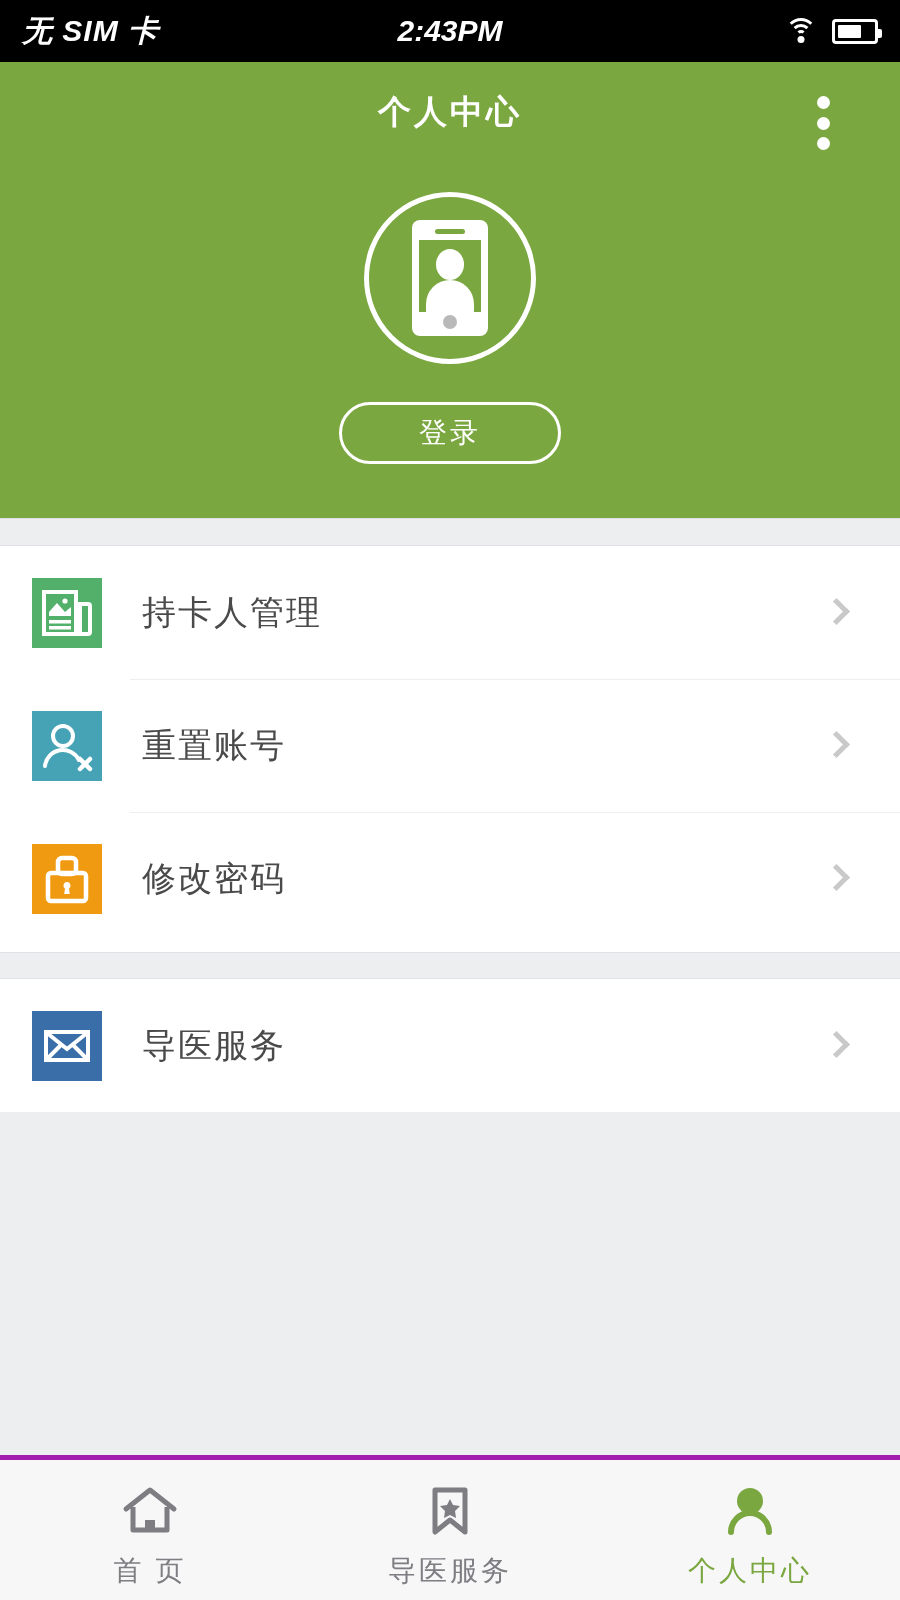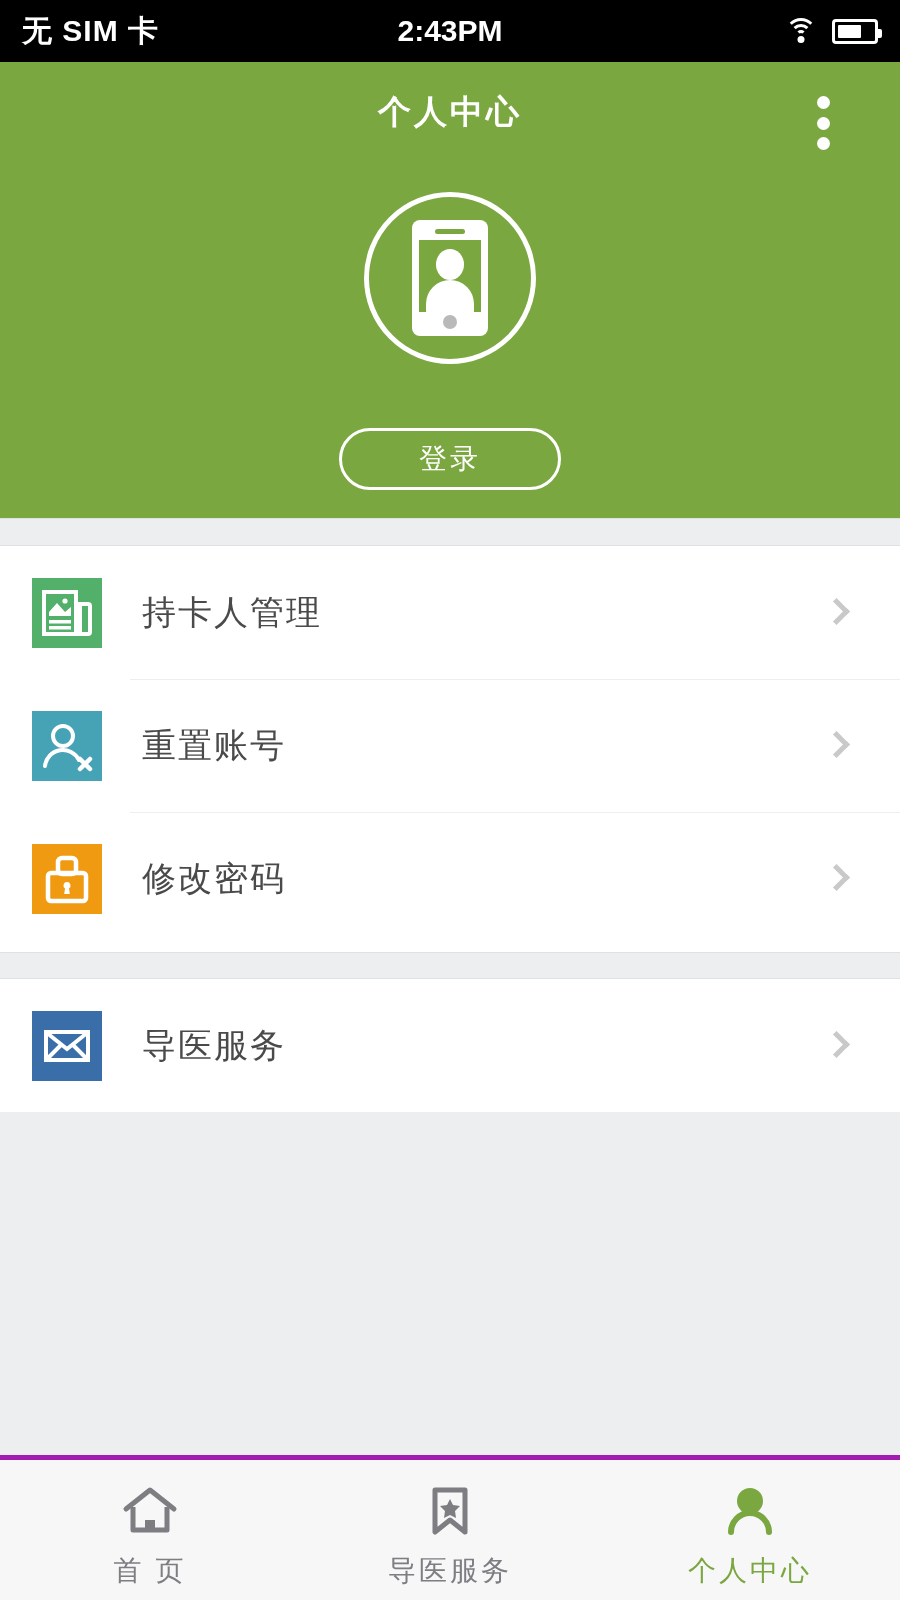--- a/index.html
+++ b/index.html
@@ -10,20 +10,21 @@
     overflow: hidden;
   }
   #app { position: relative; width: 900px; height: 1600px; background:#eceef0; }
 
   
   .statusbar {
     position: absolute; left:0; top:0; width:900px; height:62px;
     background:#000; color:#fff;
     display:flex; align-items:center; justify-content:space-between;
     padding: 4px 22px;
+    font-style: italic;
   }
   .sb-left { font-size:30px; font-weight:bold; letter-spacing:1px; }
   .sb-center {
     position:absolute; left:0; right:0; text-align:center;
     font-size:30px; font-weight:bold; pointer-events:none;
   }
   .sb-right { display:flex; align-items:center; gap:14px; z-index:2; }
   .wifi { width:34px; height:26px; position:relative; }
   .wifi i {
     position:absolute; left:50%; transform:translateX(-50%);
@@ -99,21 +100,20 @@
     width:48px; height:34px; background:#fff;
     border-radius:26px 26px 4px 4px;
   }
 
   .login-btn {
     position:absolute; left:50%; transform:translateX(-50%); top:340px;
     width:222px; height:62px; border:3px solid #ffffff; border-radius:34px;
     display:flex; align-items:center; justify-content:center;
     color:#ffffff; font-size:28px; letter-spacing:3px; cursor:pointer;
     background:transparent;
-    margin-top:26px;
   }
 
   
   .gap { background:#eceef0; width:900px; position:absolute; left:0;
          border-top:1px solid #dfe1e4; border-bottom:1px solid #dfe1e4; }
   .gap.g1 { top:518px; height:28px; }
   .gap.g2 { top:952px; height:27px; }
 
   .list-group {
     position:absolute; left:0; width:900px; background:#ffffff;

